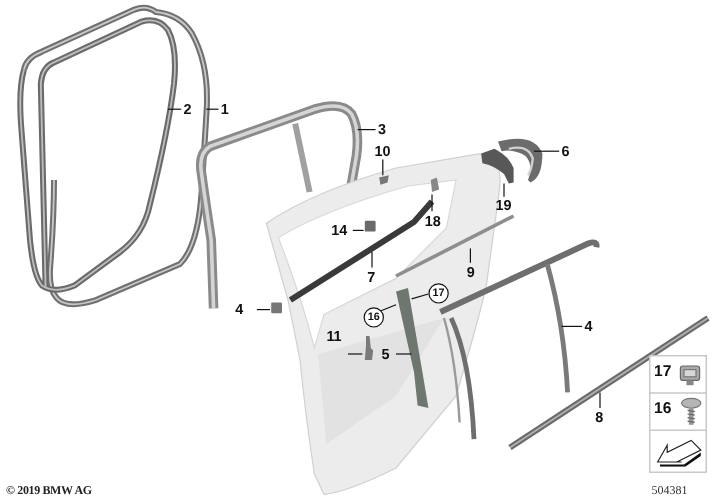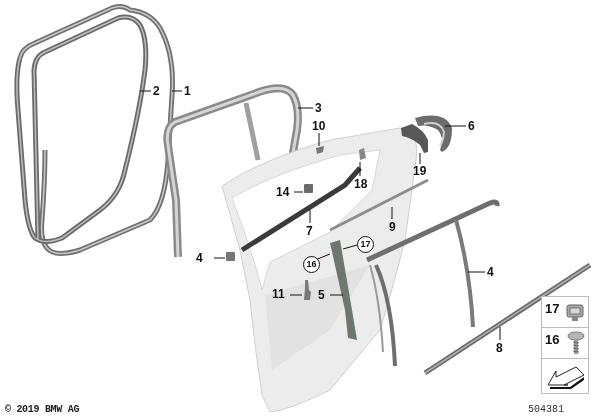--- a/index.html
+++ b/index.html
@@ -1,21 +1,21 @@
 <!DOCTYPE html>
 <html><head>
   <meta charset="utf-8">
   <style>
     html, body { margin: 0; padding: 0; background: #ffffff; }
     body { width: 600px; height: 420px; position: relative; overflow: hidden; font-family: "Liberation Sans", sans-serif; }
     #canvas { position: absolute; left: 0; top: 0; width: 600px; height: 420px; }
     .lbl { position: absolute; font-family: "Liberation Sans", sans-serif; font-weight: bold; font-size: 12px; color: #111; line-height: 12px; }
     .circ { position: absolute; width: 15px; height: 15px; border: 1px solid #111; border-radius: 50%; background: #fff; font-family: "Liberation Sans", sans-serif; font-size: 9px; font-weight: bold; color: #111; text-align: center; line-height: 15px; }
-    .copyright { position: absolute; left: 5px; top: 404px; font-size: 10px; font-weight: bold; color: #222; font-family: Liberation Mono, monospace; letter-spacing: -0.3px; }
-    .docnum { position: absolute; left: 528px; top: 404px; font-size: 10px; color: #333; font-family: Liberation Mono, monospace; text-align: right; }
+    .copyright { position: absolute; left: 5px; top: 404px; font-size: 10px; font-weight: bold; color: #222; font-family: Liberation Serif, serif; letter-spacing: -0.3px; }
+    .docnum { position: absolute; left: 543px; top: 404px; font-size: 10px; color: #333; font-family: Liberation Serif, serif; text-align: right; }
     .legend { position: absolute; left: 541px; top: 296px; width: 46px; }
     .legend-cell { position: relative; width: 46px; height: 30px; border: 1px solid #bbb; border-bottom: none; background: #fff; }
     .legend-cell:last-child { border-bottom: 1px solid #bbb; height: 34px; }
     .legend-num { position: absolute; left: 3px; top: 4px; font-size: 13px; font-weight: bold; color: #111; font-family: "Liberation Sans", sans-serif; }
   </style>
 </head>
 <body>
 
 <svg id="canvas" width="600" height="420" viewBox="0 0 600 420" xmlns="http://www.w3.org/2000/svg">
 
@@ -103,21 +103,21 @@
 <span class="lbl" style="left:184px;top:85px">1</span>
 <span class="lbl" style="left:153px;top:85px">2</span>
 <span class="lbl" style="left:315px;top:102px">3</span>
 <span class="lbl" style="left:487px;top:266px">4</span>
 <span class="lbl" style="left:318px;top:289px">5</span>
 <span class="lbl" style="left:468px;top:120px">6</span>
 <span class="lbl" style="left:306px;top:225px">7</span>
 <span class="lbl" style="left:496px;top:342px">8</span>
 <span class="lbl" style="left:389px;top:221px">9</span>
 <span class="lbl" style="left:413px;top:165px">19</span>
-<span class="lbl" style="left:272px;top:288px">11</span>
+<span class="lbl" style="left:272px;top:274px">11</span>
 <span class="lbl" style="left:354px;top:178px">18</span>
 <span class="lbl" style="left:196px;top:252px">4</span>
 <span class="lbl" style="left:276px;top:186px">14</span>
 <span class="lbl" style="left:312px;top:120px">10</span>
 
 <span class="circ" style="left:303px;top:256px">16</span>
 <span class="circ" style="left:357px;top:236px">17</span>
 
 <div class="legend">
   <div class="legend-cell">

